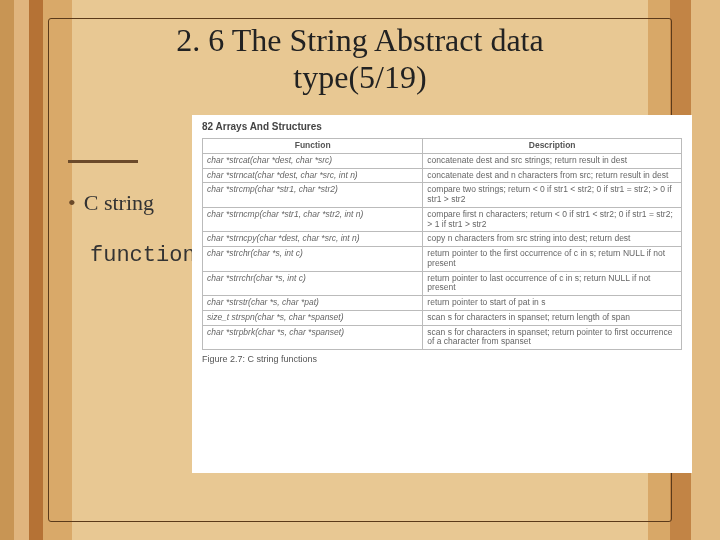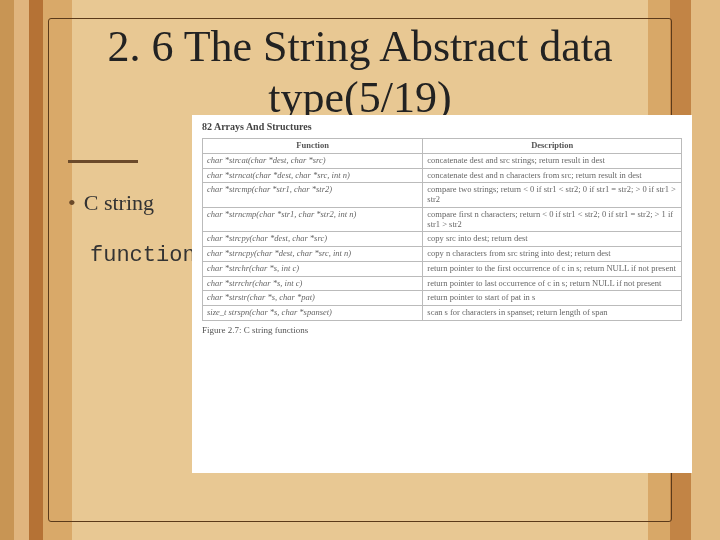--- a/index.html
+++ b/index.html
@@ -35,21 +35,21 @@
     border: 1.5px solid #5b3a1a;
     border-radius: 3px;
     background: transparent;
   }
   .title {
     position: absolute;
     top: 22px;
     left: 60px;
     right: 60px;
     text-align: center;
-    font-size: 44px;
+    font-size: 32px;
     color: #222;
     line-height: 1.15;
   }
   .deco-line {
     position: absolute;
     left: 68px;
     top: 160px;
     width: 70px;
     height: 3px;
     background: #6b4a2a;
@@ -72,21 +72,21 @@
     margin-top: 18px;
     font-family: Liberation Mono, monospace;
   }
   .scan {
     position: absolute;
     top: 115px;
     left: 192px;
     width: 500px;
     height: 358px;
     background: #fff;
-    font-family: Liberation Serif, serif;
+    font-family: Liberation Sans, sans-serif;
     font-size: 9px;
     color: #555;
     padding: 6px 10px 0 10px;
     box-sizing: border-box;
   }
   .scan-head {
     font-size: 10px;
     font-weight: bold;
     color: #444;
     margin-bottom: 6px;
@@ -166,40 +166,40 @@
           </tr>
           <tr>
             <td class="fn">char *strcmp(char *str1, char *str2)</td>
             <td>compare two strings; return &lt; 0 if str1 &lt; str2; 0 if str1 = str2; &gt; 0 if str1 &gt; str2</td>
           </tr>
           <tr>
             <td class="fn">char *strncmp(char *str1, char *str2, int n)</td>
             <td>compare first n characters; return &lt; 0 if str1 &lt; str2; 0 if str1 = str2; &gt; 1 if str1 &gt; str2</td>
           </tr>
           <tr>
-            <td class="fn">char *strcpy(char *dest, char *src)</td>
-            <td>copy src into dest; return dest</td>
-          </tr>
-          <tr>
             <td class="fn">char *strncpy(char *dest, char *src, int n)</td>
             <td>copy n characters from src string into dest; return dest</td>
           </tr>
           <tr>
             <td class="fn">char *strchr(char *s, int c)</td>
             <td>return pointer to the first occurrence of c in s; return NULL if not present</td>
           </tr>
           <tr>
             <td class="fn">char *strrchr(char *s, int c)</td>
             <td>return pointer to last occurrence of c in s; return NULL if not present</td>
           </tr>
           <tr>
             <td class="fn">char *strstr(char *s, char *pat)</td>
             <td>return pointer to start of pat in s</td>
           </tr>
           <tr>
             <td class="fn">size_t strspn(char *s, char *spanset)</td>
             <td>scan s for characters in spanset; return length of span</td>
+          </tr>
+          <tr>
+            <td class="fn">char *strpbrk(char *s, char *spanset)</td>
+            <td>scan s for characters in spanset; return pointer to first occurrence of a character from spanset</td>
           </tr>
         </tbody>
     </table>
     <div class="figcap">Figure 2.7: C string functions</div>
   </div>
 </div>
 
 </body></html>

